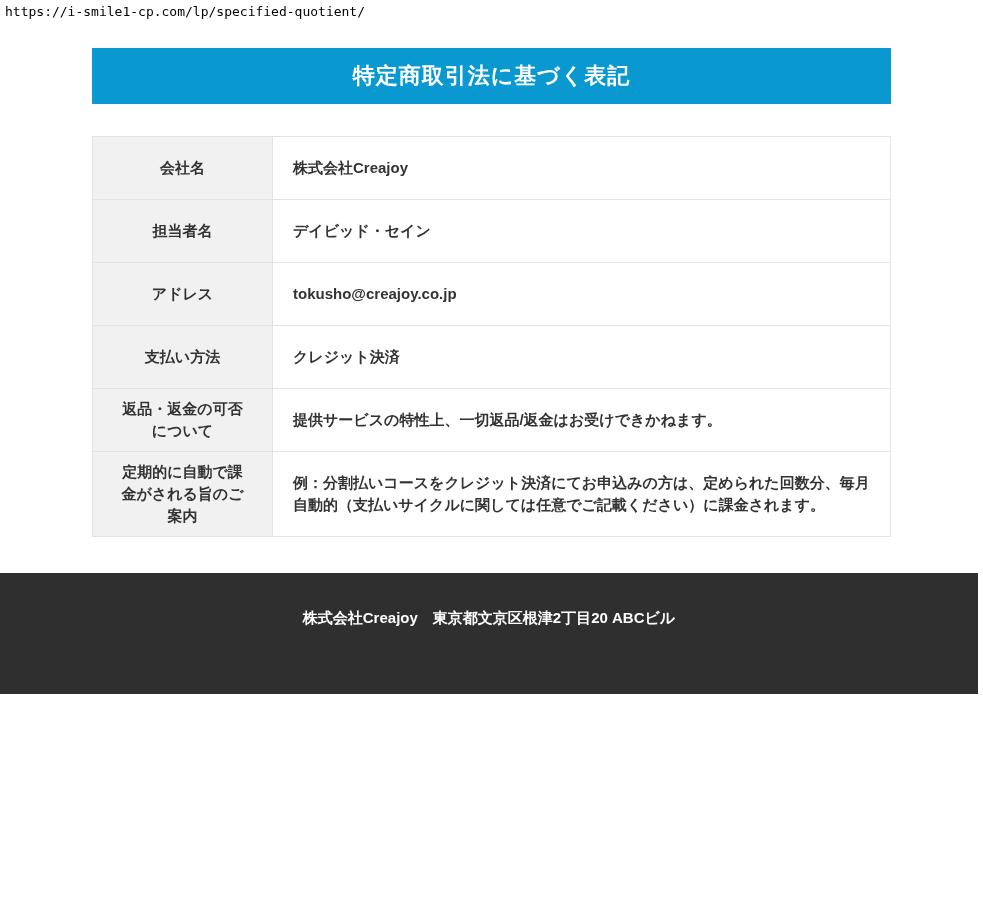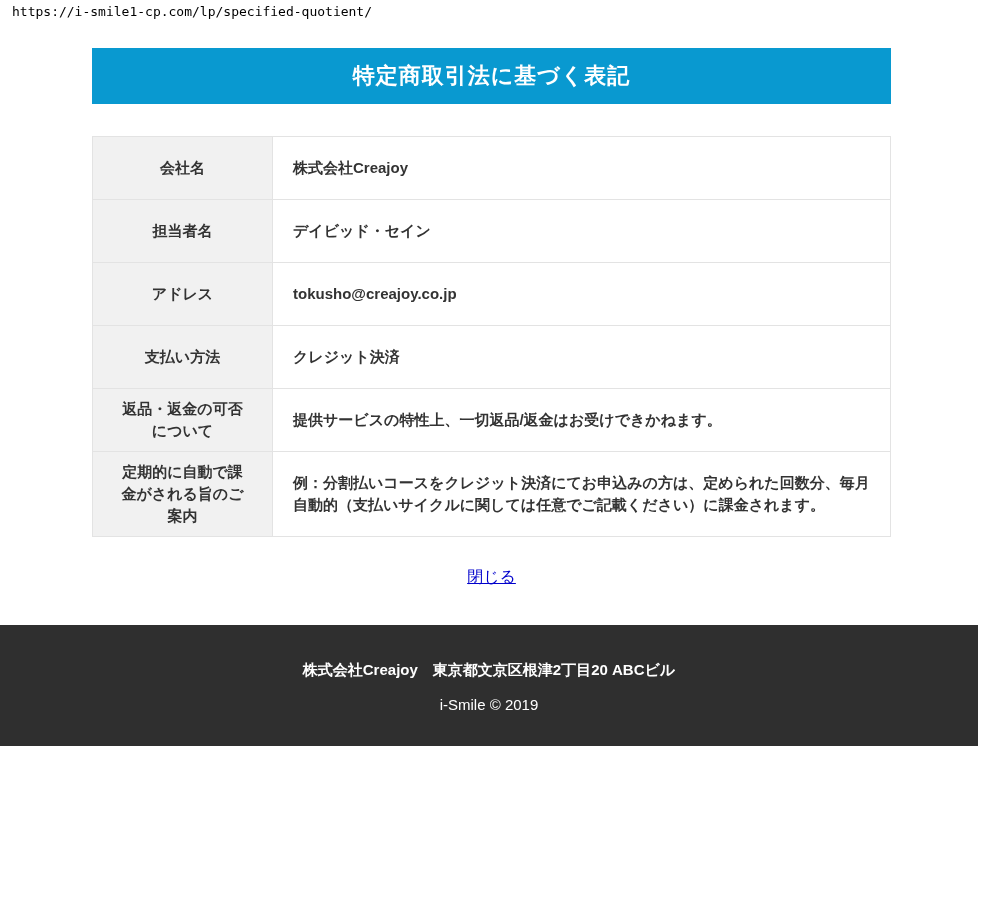--- a/index.html
+++ b/index.html
@@ -15,21 +15,21 @@
     width:983px;
     height:908px;
     position:relative;
     font-family:"Liberation Sans","DejaVu Sans",sans-serif;
     color:#333;
     overflow:hidden;
   }
   .url-line{
     position:absolute;
     top:4px;
-    left:12px;
+    left:5px;
     font-family:"DejaVu Sans Mono","Liberation Mono",monospace;
     font-size:13px;
     color:#000;
     letter-spacing:0;
   }
   .wrap{
     width:799px;
     margin:48px auto 0 auto;
   }
   .banner{
@@ -142,22 +142,18 @@
         <th>返品・返金の可否について</th>
         <td><span class="cell-text">提供サービスの特性上、一切返品/返金はお受けできかねます。</span></td>
       </tr>
       <tr>
         <th>定期的に自動で課金がされる旨のご案内</th>
         <td><span class="cell-text">例：分割払いコースをクレジット決済にてお申込みの方は、定められた回数分、毎月自動的（支払いサイクルに関しては任意でご記載ください）に課金されます。</span></td>
       </tr>
     </tbody>
   </table>
 
-  <div class="close-row">
-    <a class="close-link" href="#">閉じる</a>
-  </div>
 
 </div>
 
 <footer class="site-footer">
   <p class="footer-company">株式会社Creajoy　東京都文京区根津2丁目20 ABCビル</p>
-  <p class="footer-copyright">i-Smile © 2019</p>
 </footer>
 
 </body></html>

